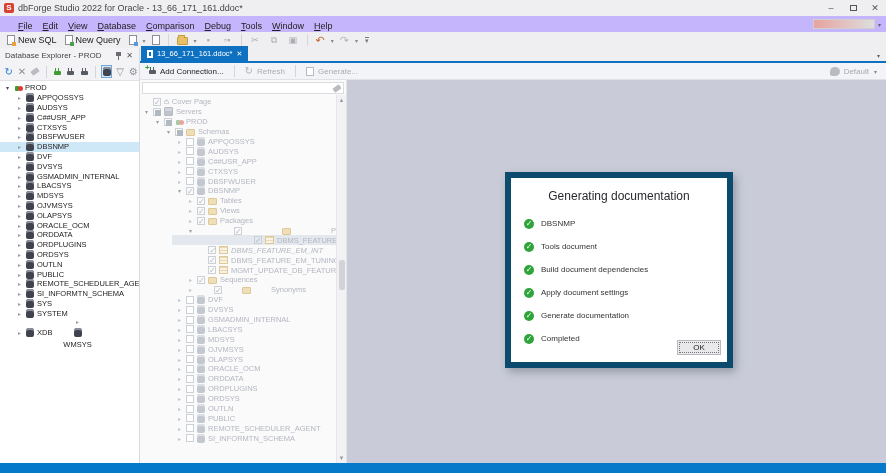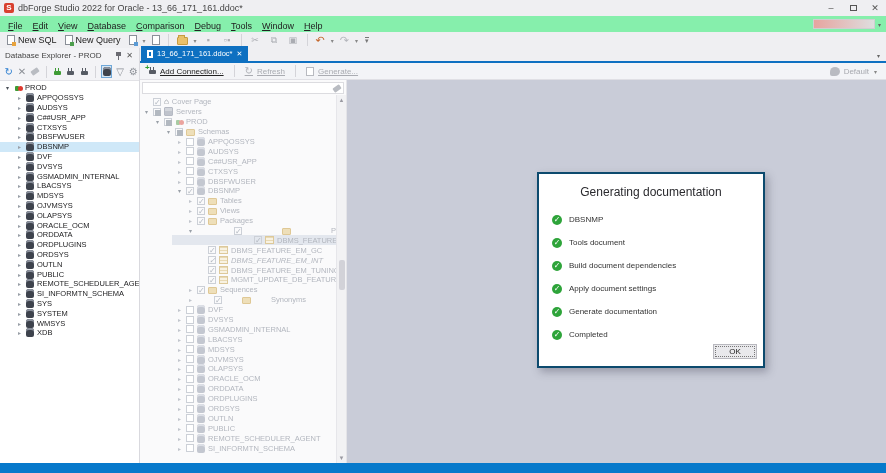--- a/index.html
+++ b/index.html
@@ -8,21 +8,21 @@
   
   .titlebar { height:16px; display:flex; align-items:center; padding-left:4px; background:#efeff2; }
   .app-logo { width:10px; height:10px; background:#d8402f; border-radius:2px; color:#fff; font-size:8px; font-weight:bold; line-height:10px; text-align:center; margin-right:4px; }
   .title-text { font-size:9px; color:#444; }
   .win-controls { margin-left:auto; display:flex; }
   .win-btn { width:22px; height:14px; display:flex; align-items:center; justify-content:center; color:#555; font-size:9px; }
   .icon-restore { width:7px; height:6px; border:1px solid #555; position:relative; background:#efeff2; }
   .icon-restore:before { content:''; position:absolute; top:-3px; left:2px; width:7px; height:6px; border:1px solid #555; z-index:-1; }
 
   
-  .menubar { height:16px; display:flex; align-items:center; padding-left:3px; background:#86efac; }
+  .menubar { height:16px; display:flex; align-items:center; padding-left:13px; background:#c4b5fd; }
   .menu-item { display:inline-block; font-size:9px; color:#222; padding:1px 5px; }
   .menu-item::first-letter { text-decoration:underline; }
   .quick-search { margin-left:auto; width:62px; height:10px; background:linear-gradient(90deg,#e7a49f,#dededf); border:1px solid #cfcfd2; }
   .qs-arrow { font-size:6px; color:#666; padding:0 5px 0 3px; }
 
   
   .toolbar { height:16px; display:flex; align-items:center; padding-left:4px; gap:2px; background:#efeff2; }
   .tb-btn { display:flex; align-items:center; gap:3px; font-size:9px; color:#222; padding:1px 3px; }
   .tb-ico { width:11px; height:11px; display:flex; align-items:center; justify-content:center; font-size:9px; }
   .doc-ico { width:8px; height:10px; background:#fff; border:1px solid #8a8f98; position:relative; }
@@ -80,21 +80,21 @@
 
   
   .docarea { flex:1; display:flex; flex-direction:column; background:#eceef1; }
   .tabbar { height:15px; display:flex; align-items:flex-end; background:#efeff2; border-bottom:2px solid #0e70c1; }
   .tab { height:15px; background:#0e70c1; color:#fff; display:flex; align-items:center; gap:4px; padding:0 6px; font-size:7.5px; margin-left:1px; }
   .tab-doc-ico { width:6px; height:8px; background:#fff; border:1px solid #fff; position:relative; }
   .tab-doc-ico:after { content:''; position:absolute; inset:1px; background:#0e70c1; }
   .tab-close { font-size:7px; color:#fff; }
   .tab-spacer { flex:1; } .tab-dd { font-size:6px; color:#666; padding:0 6px 2px 0; }
   .doctoolbar { height:17px; background:#f3f4f7; border-bottom:1px solid #e0e0e5; display:flex; align-items:center; padding-left:4px; gap:2px; }
-  .dtb-btn { display:flex; align-items:center; gap:4px; font-size:8px; color:#222; padding:1px 5px;text-decoration:underline; }
+  .dtb-btn { display:flex; align-items:center; gap:4px; font-size:8px; color:#222; padding:1px 5px; }
   .dtb-btn.disabled { color:#aaacb2; }
   .plugplus { position:relative; }
   .plugplus:after { content:'+'; position:absolute; top:-4px; left:-4px; color:#2ea02e; font-size:8px; font-weight:bold; }
   .refresh-ico { font-size:10px; color:#b0b2b8; line-height:10px; }
   .gen-ico { width:8px; height:9px; background:#fff; border:1px solid #b8bac0; }
   .dtb-right { margin-left:auto; display:flex; align-items:center; gap:4px; padding-right:8px; font-size:8px; color:#a7a9af; }
   .palette-ico { width:10px; height:9px; background:#b9bbc1; border-radius:50% 50% 50% 2px; }
 
   .docbody { flex:1; display:flex; min-height:0; }
   .treepane { width:207px; background:#fafafb; display:flex; flex-direction:column; border-right:1px solid #e4e4e8; }
@@ -114,21 +114,21 @@
   .doc-tree .chk.checked:after { color:#b2b8c0; }
   .doc-tree .chk.partial:after { background:#b2b8c0; }
   .doc-tree .exp-glyph { color:#c2c6cd; } .doc-tree .exp-glyph.open { color:#9aa0a8; }
   .scrollcol { width:10px; background:#f2f2f4; border-left:1px solid #e6e6ea; display:flex; flex-direction:column; align-items:center; }
   .scroll-arrow { font-size:6px; color:#9a9aa2; height:10px; line-height:10px; }
   .scroll-thumb { width:6px; height:30px; background:#d2d2d8; margin-top:155px; border-radius:2px; }
   .scroll-bottom { margin-top:auto; }
   .preview { flex:1; background:#c9ccd8; }
 
   
-  .dialog { position:absolute; left:505px; top:172px; width:228px; height:196px; background:#fff; border:2px solid #0c4a6e; box-shadow:3px 4px 8px rgba(60,60,80,.35);margin-left:32px; }
+  .dialog { position:absolute; left:505px; top:172px; width:228px; height:196px; background:#fff; border:6px solid #0c4a6e; box-shadow:3px 4px 8px rgba(60,60,80,.35); }
   .dialog-title { text-align:center; font-size:12px; color:#2a2a2e; margin-top:11px; }
   .steps { margin-top:9px; margin-left:13px; }
   .step { display:flex; align-items:center; gap:7px; height:23px; }
   .step-ico { width:10px; height:10px; border-radius:50%; background:#2ea43a; color:#fff; font-size:8px; line-height:10px; text-align:center; flex:none; }
   .step-label { font-size:8px; color:#333; }
   .ok-btn { position:absolute; right:6px; bottom:7px; width:44px; height:15px; background:#e9e9ec; border:1px solid #b9b9bf; font-size:8px; color:#222; display:flex; align-items:center; justify-content:center; outline:1px dotted #777; outline-offset:-3px;text-align:center; }
 
   
   .statusbar { position:absolute; left:0; right:0; bottom:0; height:10px; background:#0779cb; }
 </style>
@@ -357,21 +357,21 @@
         <div class="row" style="padding-left: 16px;">
           <span class="exp-glyph">▸</span>
           <span class="icon-db"></span>
           <span>SYS</span>
         </div>
         <div class="row" style="padding-left: 16px;">
           <span class="exp-glyph">▸</span>
           <span class="icon-db"></span>
           <span>SYSTEM</span>
         </div>
-        <div class="row" style="padding-left: 16px;">
+        <div class="row" style="padding-left: 16px; flex-direction: column;">
           <span class="exp-glyph">▸</span>
           <span class="icon-db"></span>
           <span>WMSYS</span>
         </div>
         <div class="row" style="padding-left: 16px;">
           <span class="exp-glyph">▸</span>
           <span class="icon-db"></span>
           <span>XDB</span>
         </div>
       </div>
@@ -507,26 +507,20 @@
                 <span class="chk checked"></span>
                 <span class="icon-folder"></span>
                 <span>Procedures</span>
               </div>
               <div class="row selected" style="padding-left: 72px; margin-left: 32px;">
                 <span class="exp-glyph"></span>
                 <span class="chk checked"></span>
                 <span class="icon-proc"></span>
                 <span>DBMS_FEATURE_EM_DIAG</span>
               </div>
-              <div class="row" style="padding-left: 58px;">
-                <span class="exp-glyph"></span>
-                <span class="chk checked"></span>
-                <span class="icon-proc"></span>
-                <span>DBMS_FEATURE_EM_GC</span>
-              </div>
               <div class="row" style="padding-left: 58px; font-style: italic;">
                 <span class="exp-glyph"></span>
                 <span class="chk checked"></span>
                 <span class="icon-proc"></span>
                 <span>DBMS_FEATURE_EM_INT</span>
               </div>
               <div class="row" style="padding-left: 58px;">
                 <span class="exp-glyph"></span>
                 <span class="chk checked"></span>
                 <span class="icon-proc"></span>

